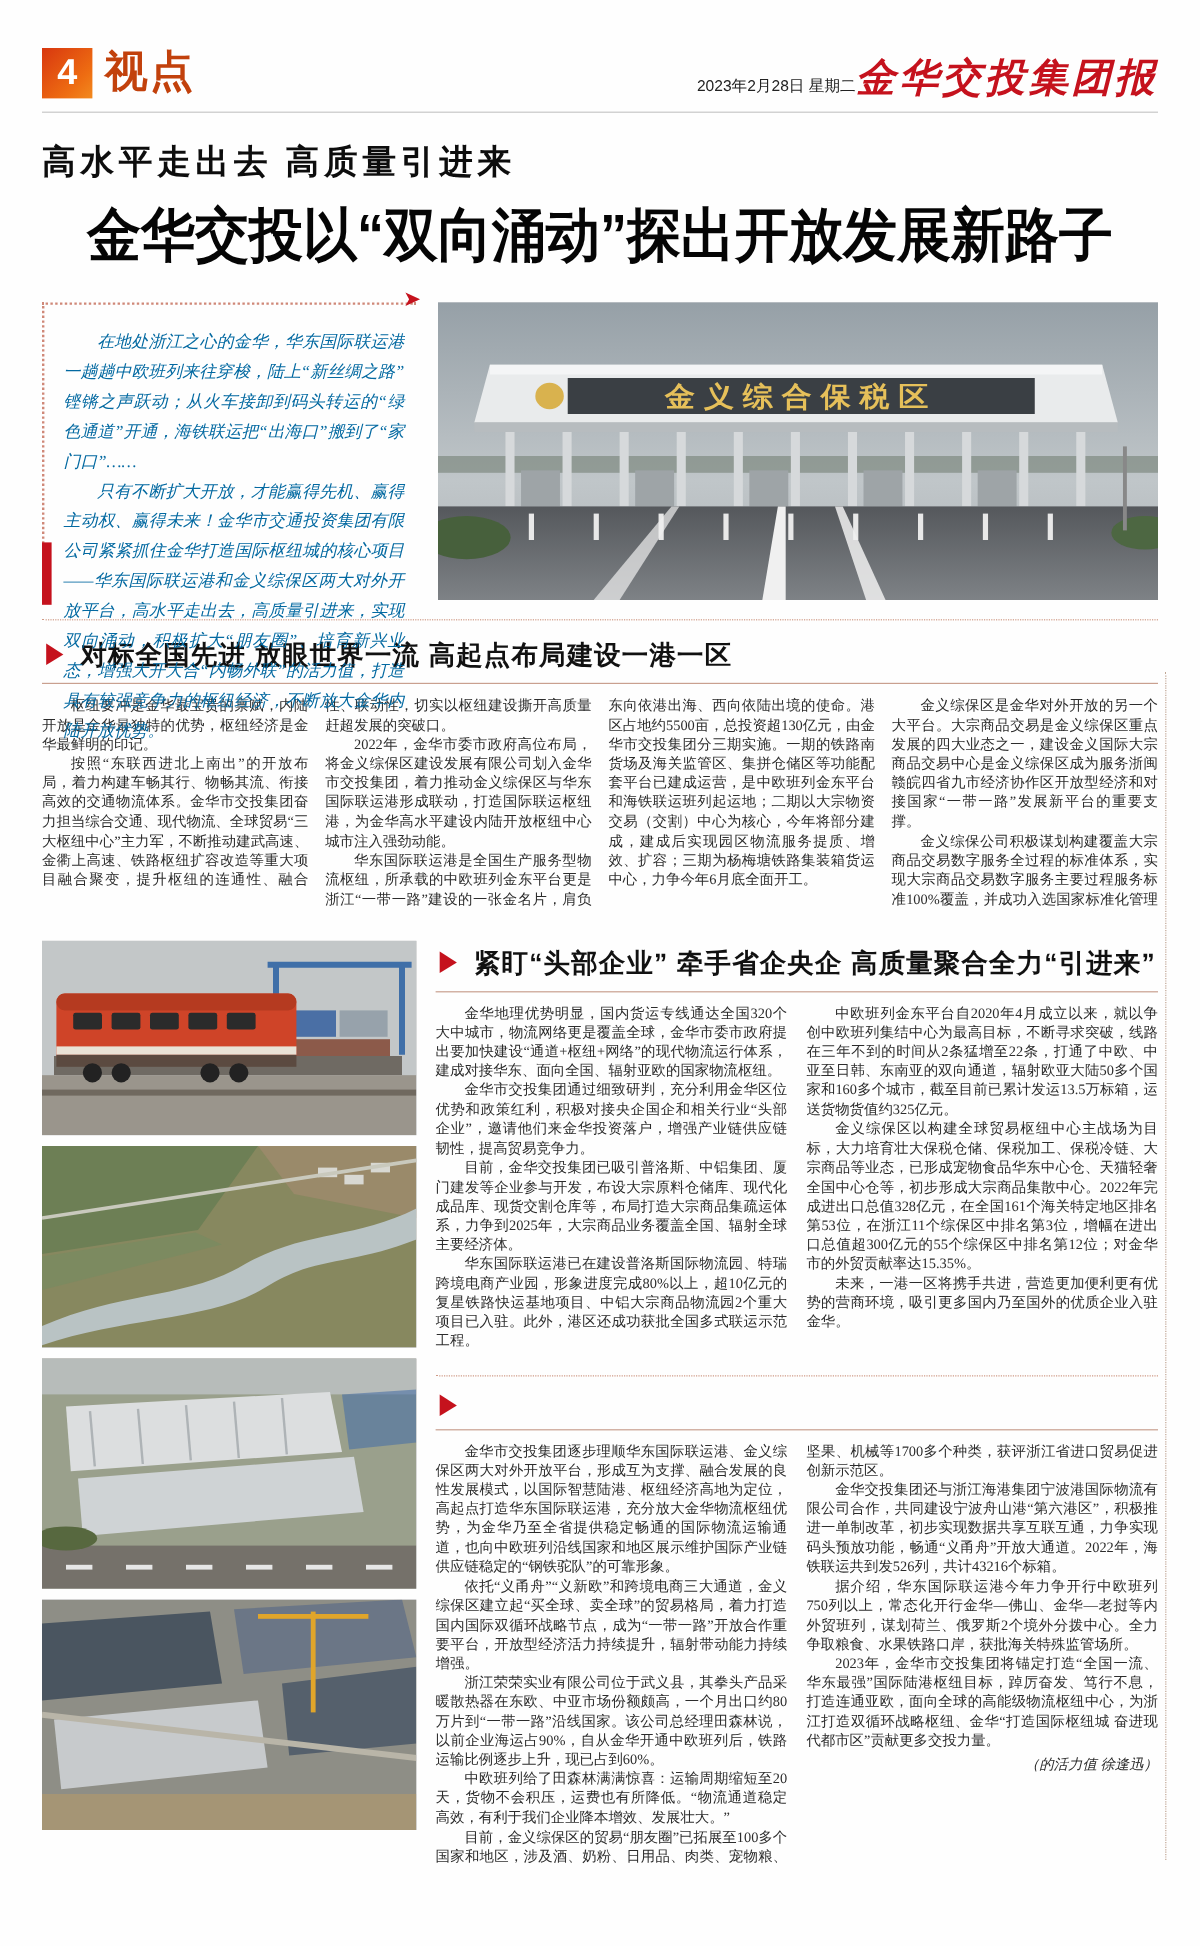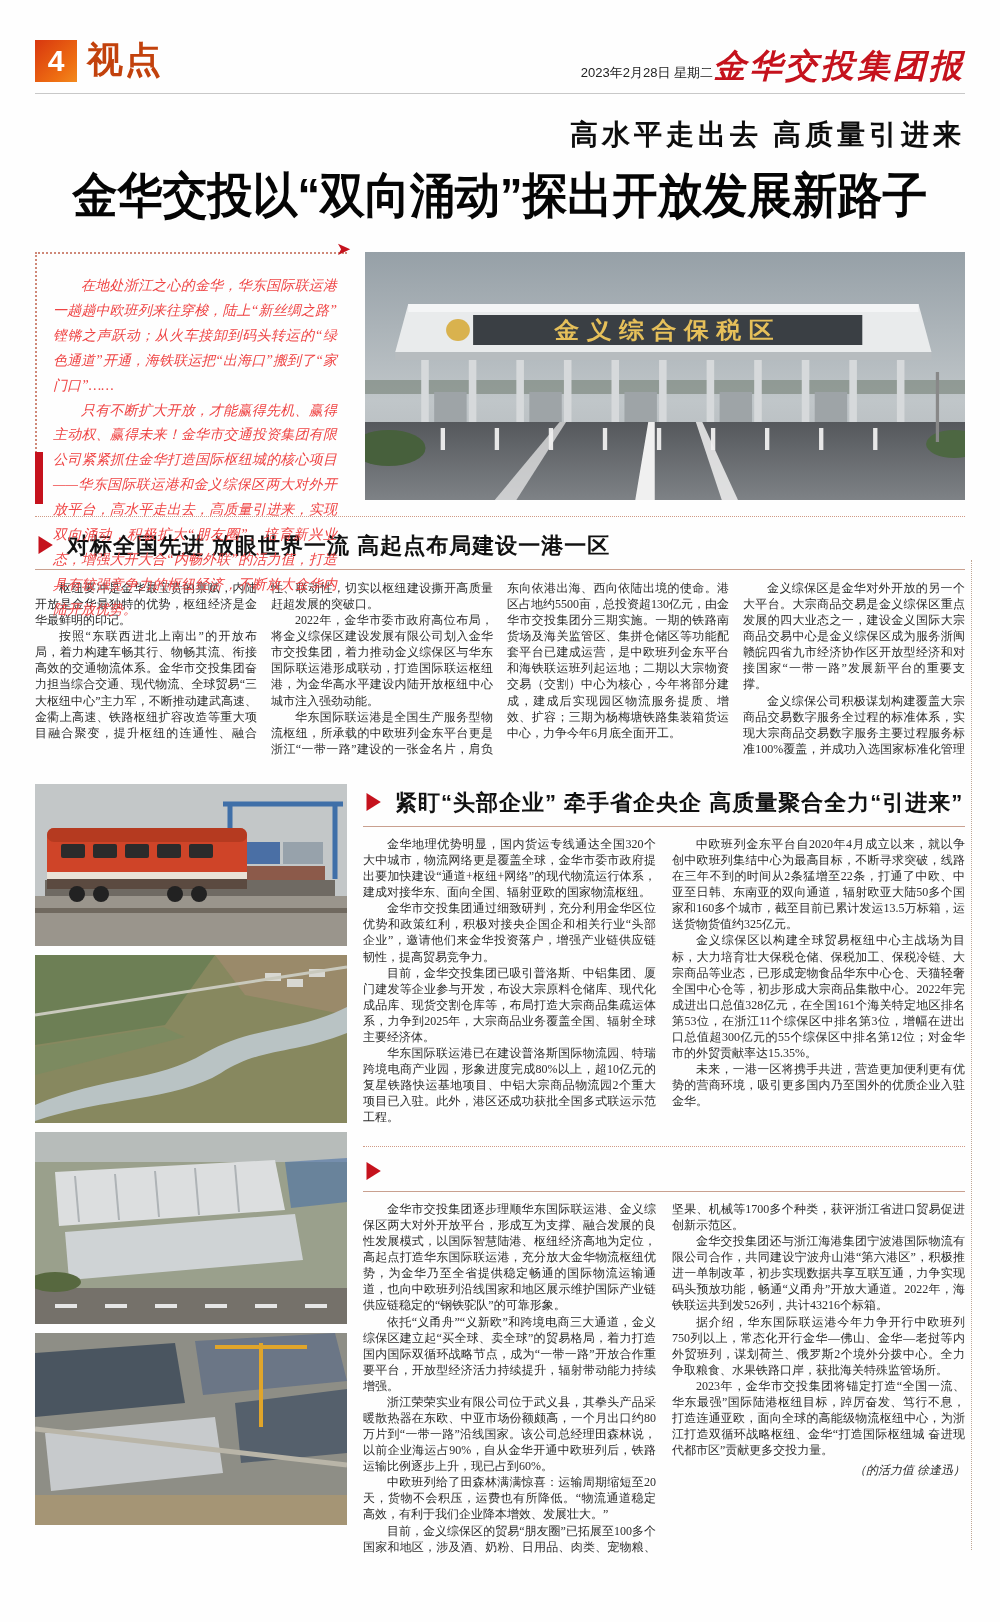--- a/index.html
+++ b/index.html
@@ -18,33 +18,33 @@
     width:42px; height:42px; color:#fff; font-family:"Liberation Sans",sans-serif;
     font-size:30px; font-weight:bold; display:flex; align-items:center; justify-content:center;
     background:linear-gradient(135deg,#d8370f 0%,#ee6d12 70%,#f28a1e 100%);
   }
   .secname { color:#c2410c; font-size:36px; font-weight:900; font-family:"Liberation Sans",sans-serif; letter-spacing:2px; }
   .hdr-right { display:flex; align-items:baseline; padding-bottom:2px; }
   .issuedate { font-size:13px; color:#222; font-family:"Liberation Sans",sans-serif; }
   .masthead { color:#c5121d; font-size:33px; font-weight:bold; font-style:italic;
               letter-spacing:3px; line-height:1; }
   
-  .kicker { text-align:right; font-size:28px; font-weight:bold; color:#0d0d0d;
+  .kicker { text-align:left; font-size:28px; font-weight:bold; color:#0d0d0d;
             margin-top:22px; letter-spacing:4px; }
   .mainhead { text-align:center; font-size:45px; font-weight:900; color:#050505;
               font-family:"Liberation Sans",sans-serif; margin-top:12px; letter-spacing:0px;
               transform:scaleY(1.08); }
   
   .introrow { display:flex; gap:18px; margin-top:26px; height:248px; }
   .introbox {
     position:relative; width:312px; height:100%;
     border-top:2px dotted #cf8878; border-left:2px dotted #cf8878;
     padding:20px 10px 0 16px;
   }
-  .introbox p { font-size:14px; line-height:1.78; color:#ef4444; font-style:italic;
+  .introbox p { font-size:14px; line-height:1.78; color:#0369a1; font-style:italic;
                 text-align:justify; text-indent:2em; }
   .intro-arrow { position:absolute; top:-14px; right:-4px; color:#c5121d; font-size:18px; line-height:1; }
   .intro-bar { position:absolute; left:-2px; bottom:-4px; width:8px; height:52px; background:#c5121d; }
   .heroimg { flex:1; height:100%; background:#9aa3a9; }
   .heroimg svg { display:block; width:100%; height:100%; }
   
   .dotsep { border-top:1px dotted #cf9a86; margin-top:16px; }
   .sec-head { display:flex; align-items:center; gap:10px; padding:14px 0 8px 0;
               border-bottom:1px solid #c9a08f; }
   .sec-arrow { color:#c5121d; font-size:22px; line-height:1; }

